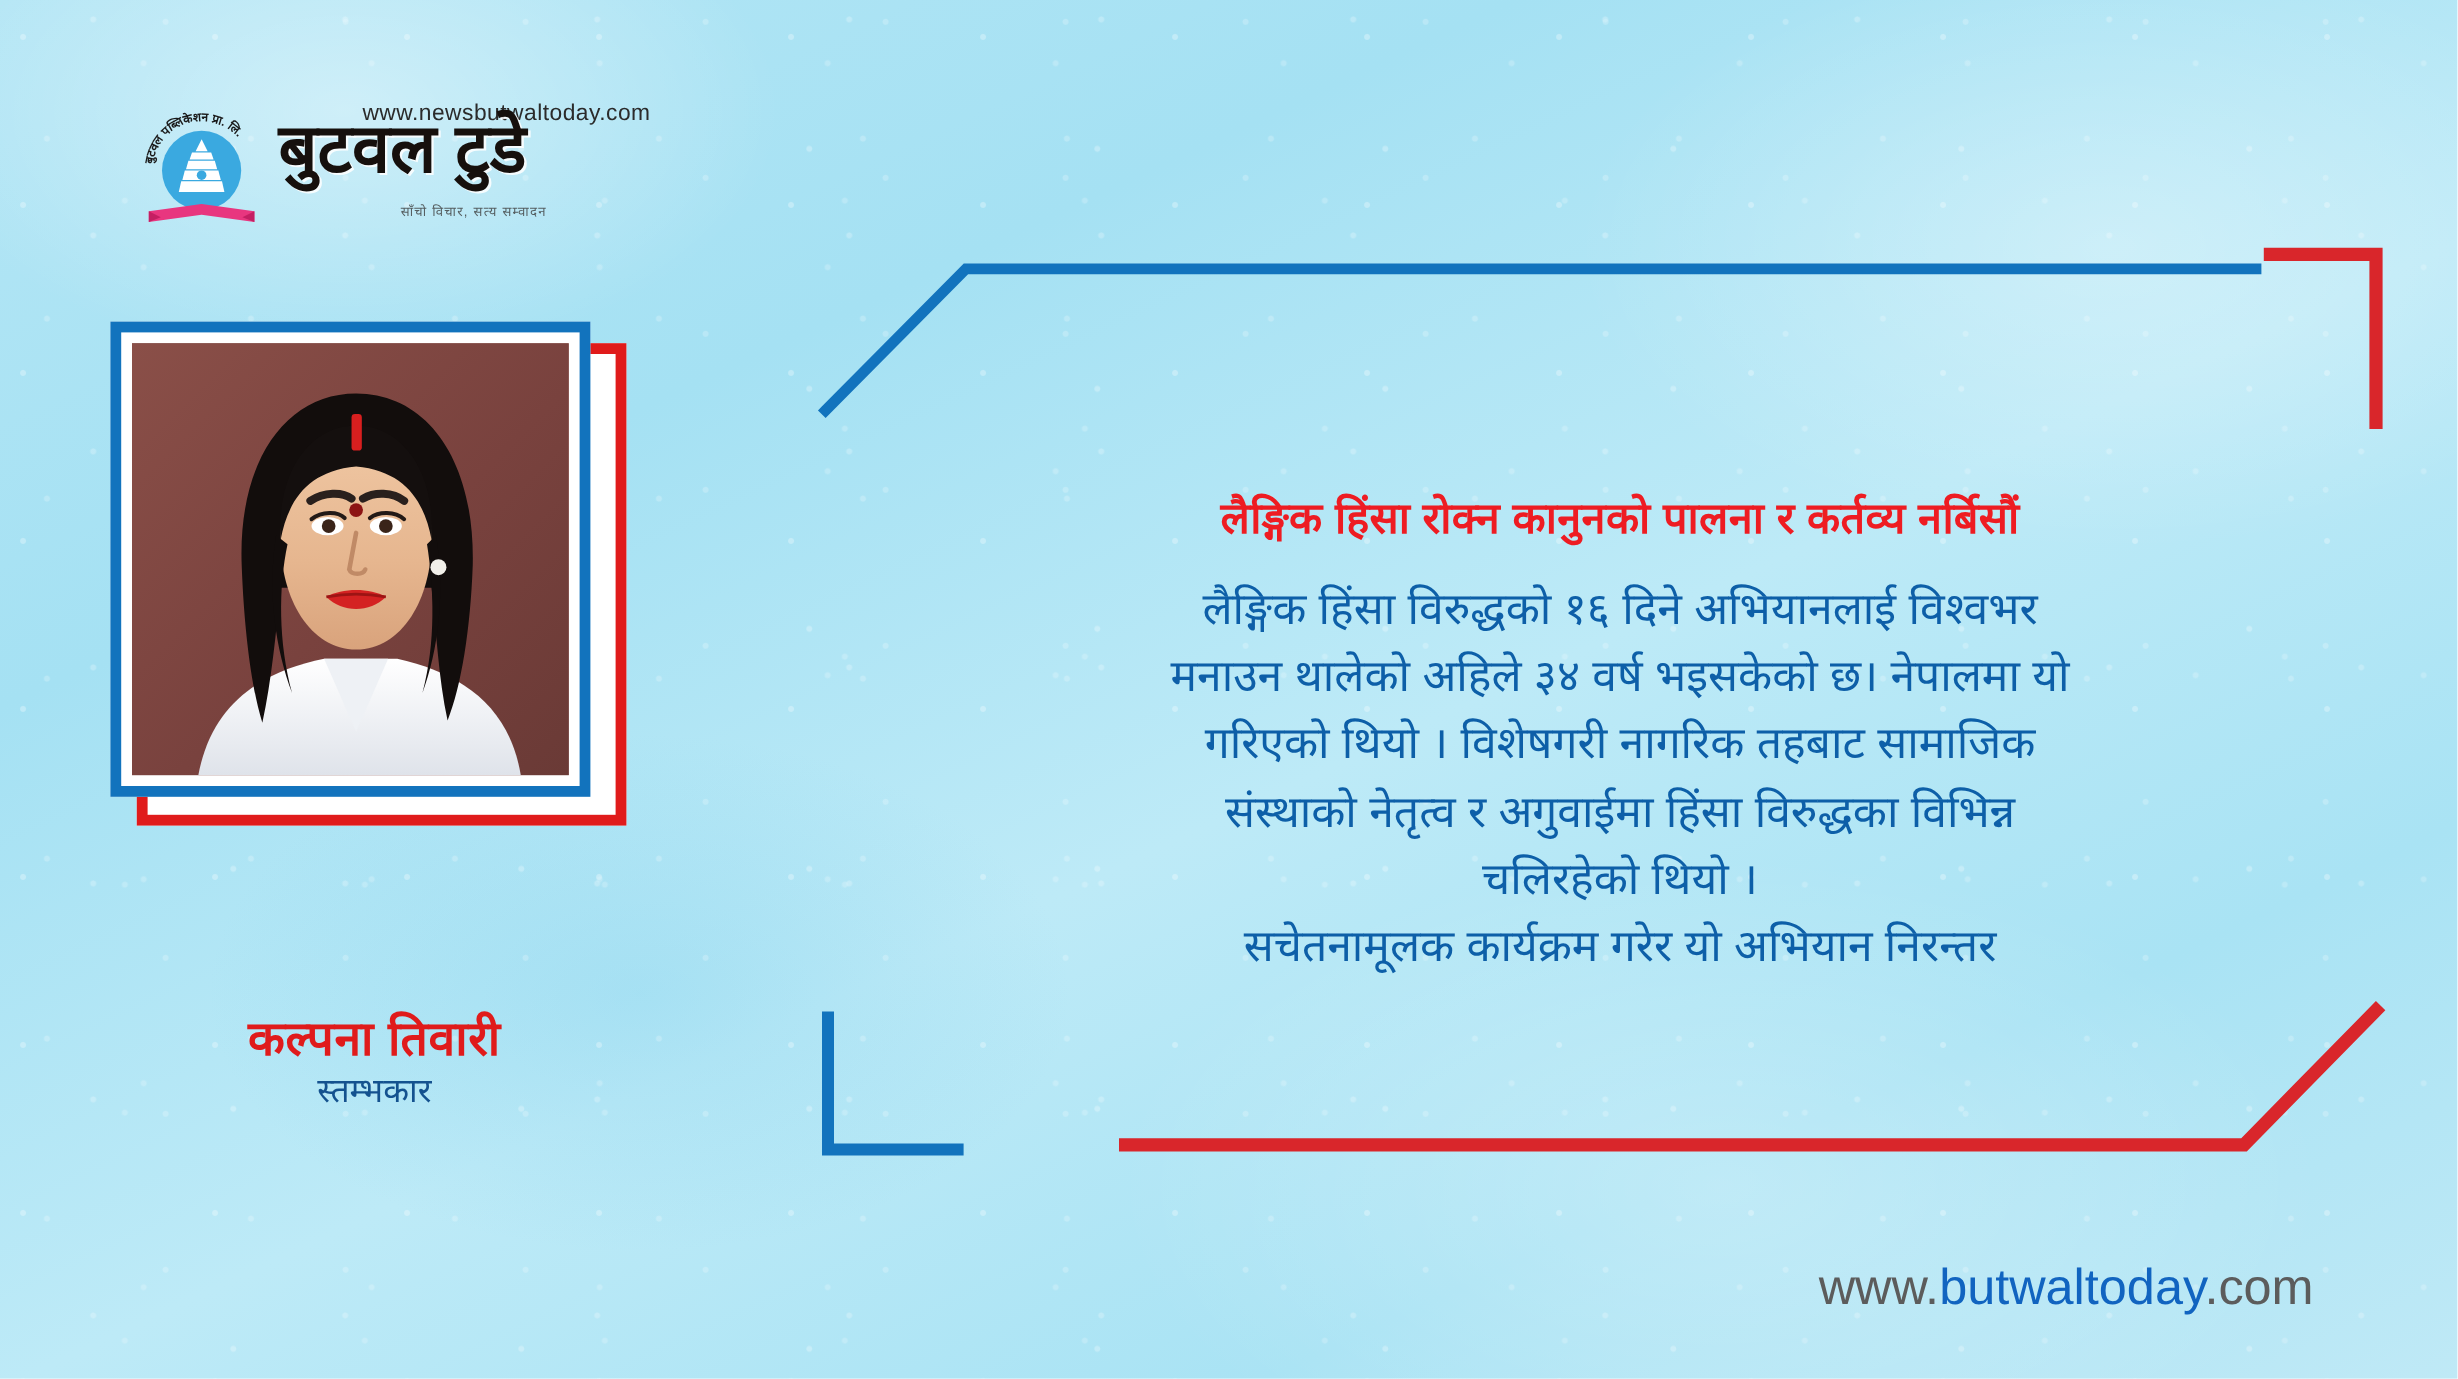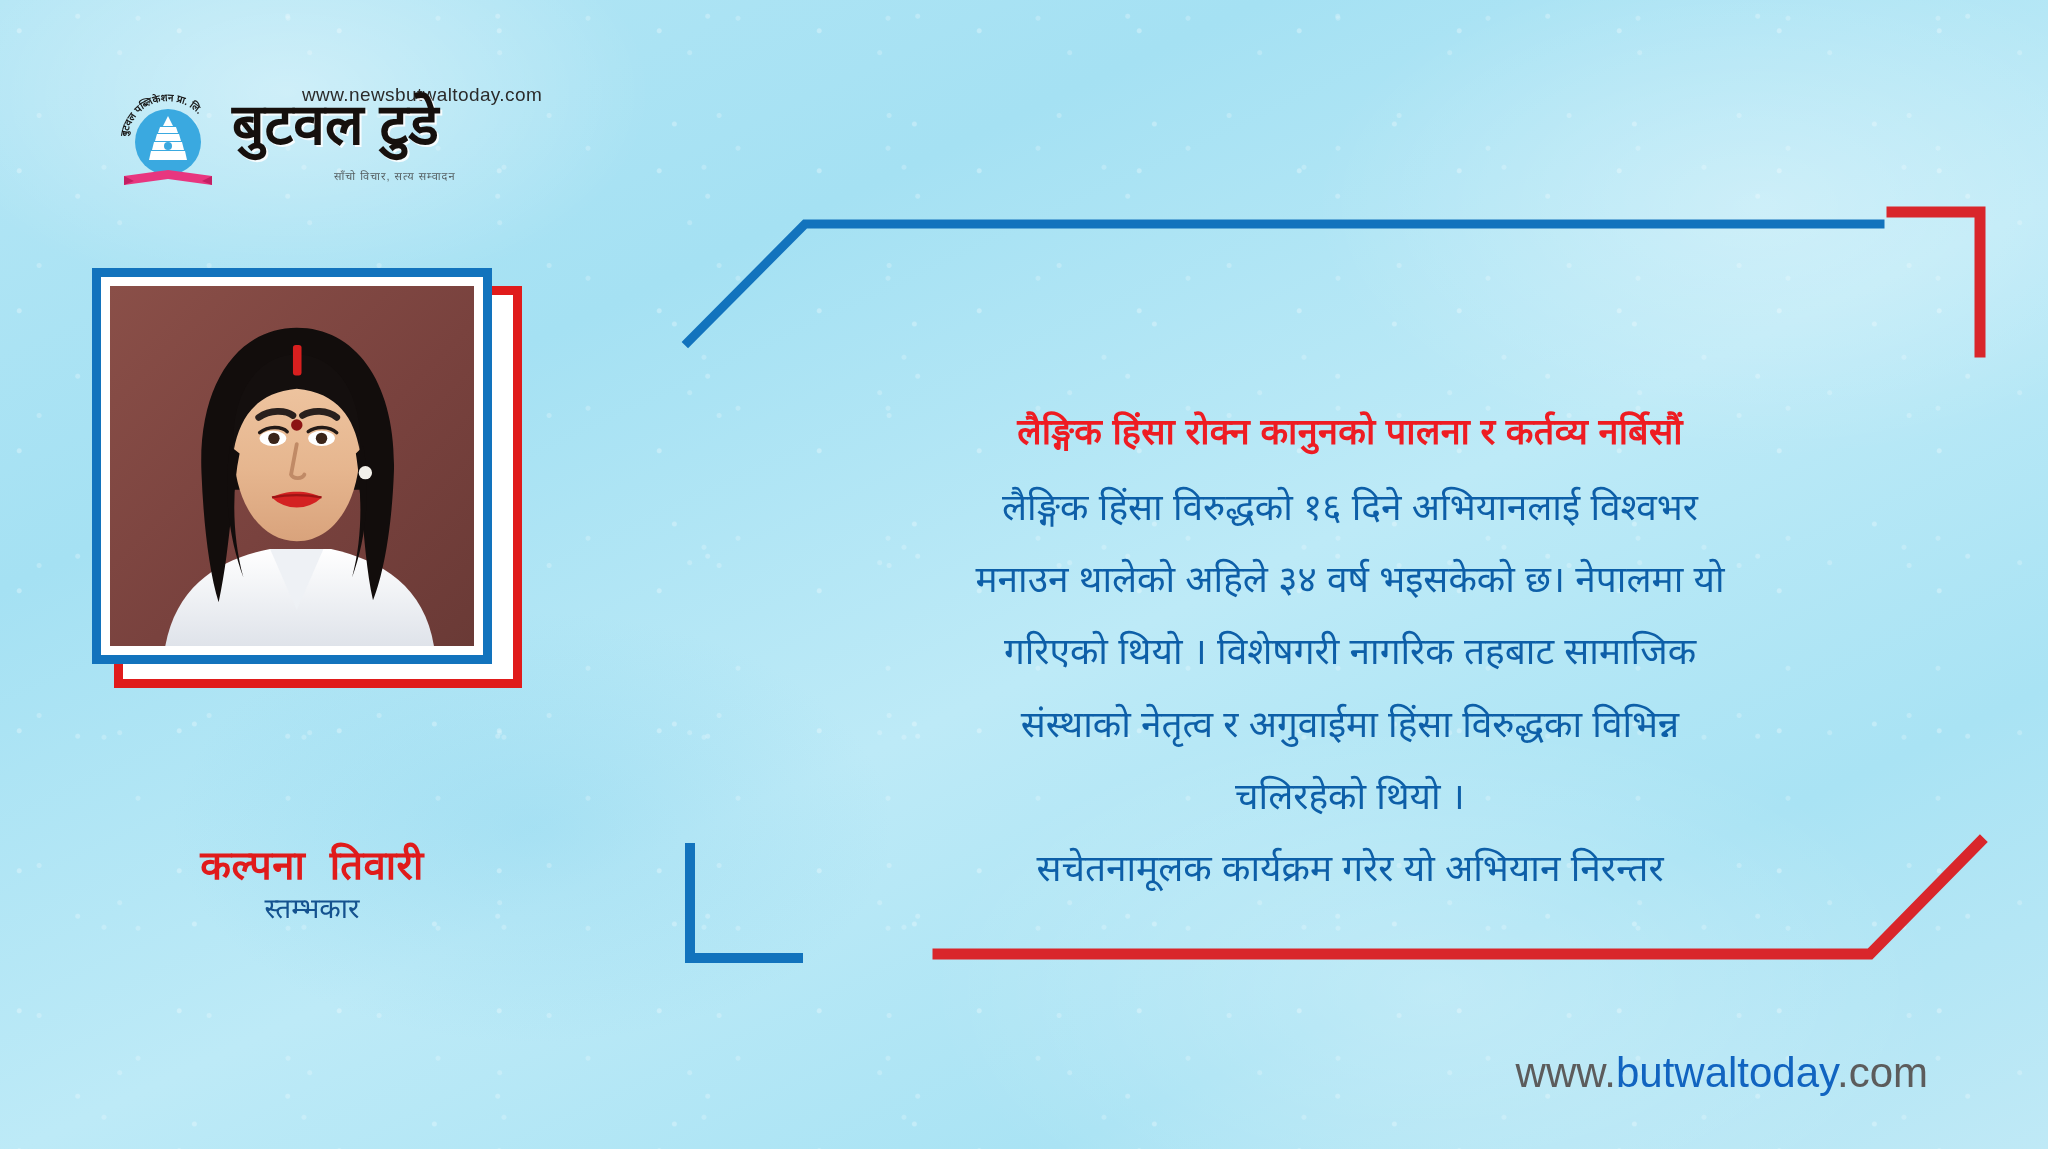--- a/index.html
+++ b/index.html
@@ -159,21 +159,21 @@
   
   .byline-name {
     position: absolute;
     left: 92px;
     top: 836px;
     width: 440px;
     text-align: center;
     font-size: 40px;
     font-weight: 700;
     color: #e01b1b;
-    font-family: Liberation Mono, monospace;
+    font-family: Liberation Sans, sans-serif;
     letter-spacing: 0.5px;
   }
   .byline-role {
     position: absolute;
     left: 92px;
     top: 888px;
     width: 440px;
     text-align: center;
     font-size: 28px;
     color: #14528f;
@@ -208,21 +208,21 @@
     font-family: "Liberation Sans", sans-serif;
   }
   .body-copy {
     margin-top: 26px;
     font-size: 37px;
     line-height: 1.52;
     color: #0d5fa8;
     text-align: center;
     font-family: "Liberation Sans", sans-serif;
   }
-  .body-copy p { margin: 16px; }
+  .body-copy p { margin: 0; }
 
   
   .site-url {
     position: absolute;
     right: 120px;
     bottom: 52px;
     font-size: 42px;
     font-family: "Liberation Sans", sans-serif;
     white-space: nowrap;
   }

